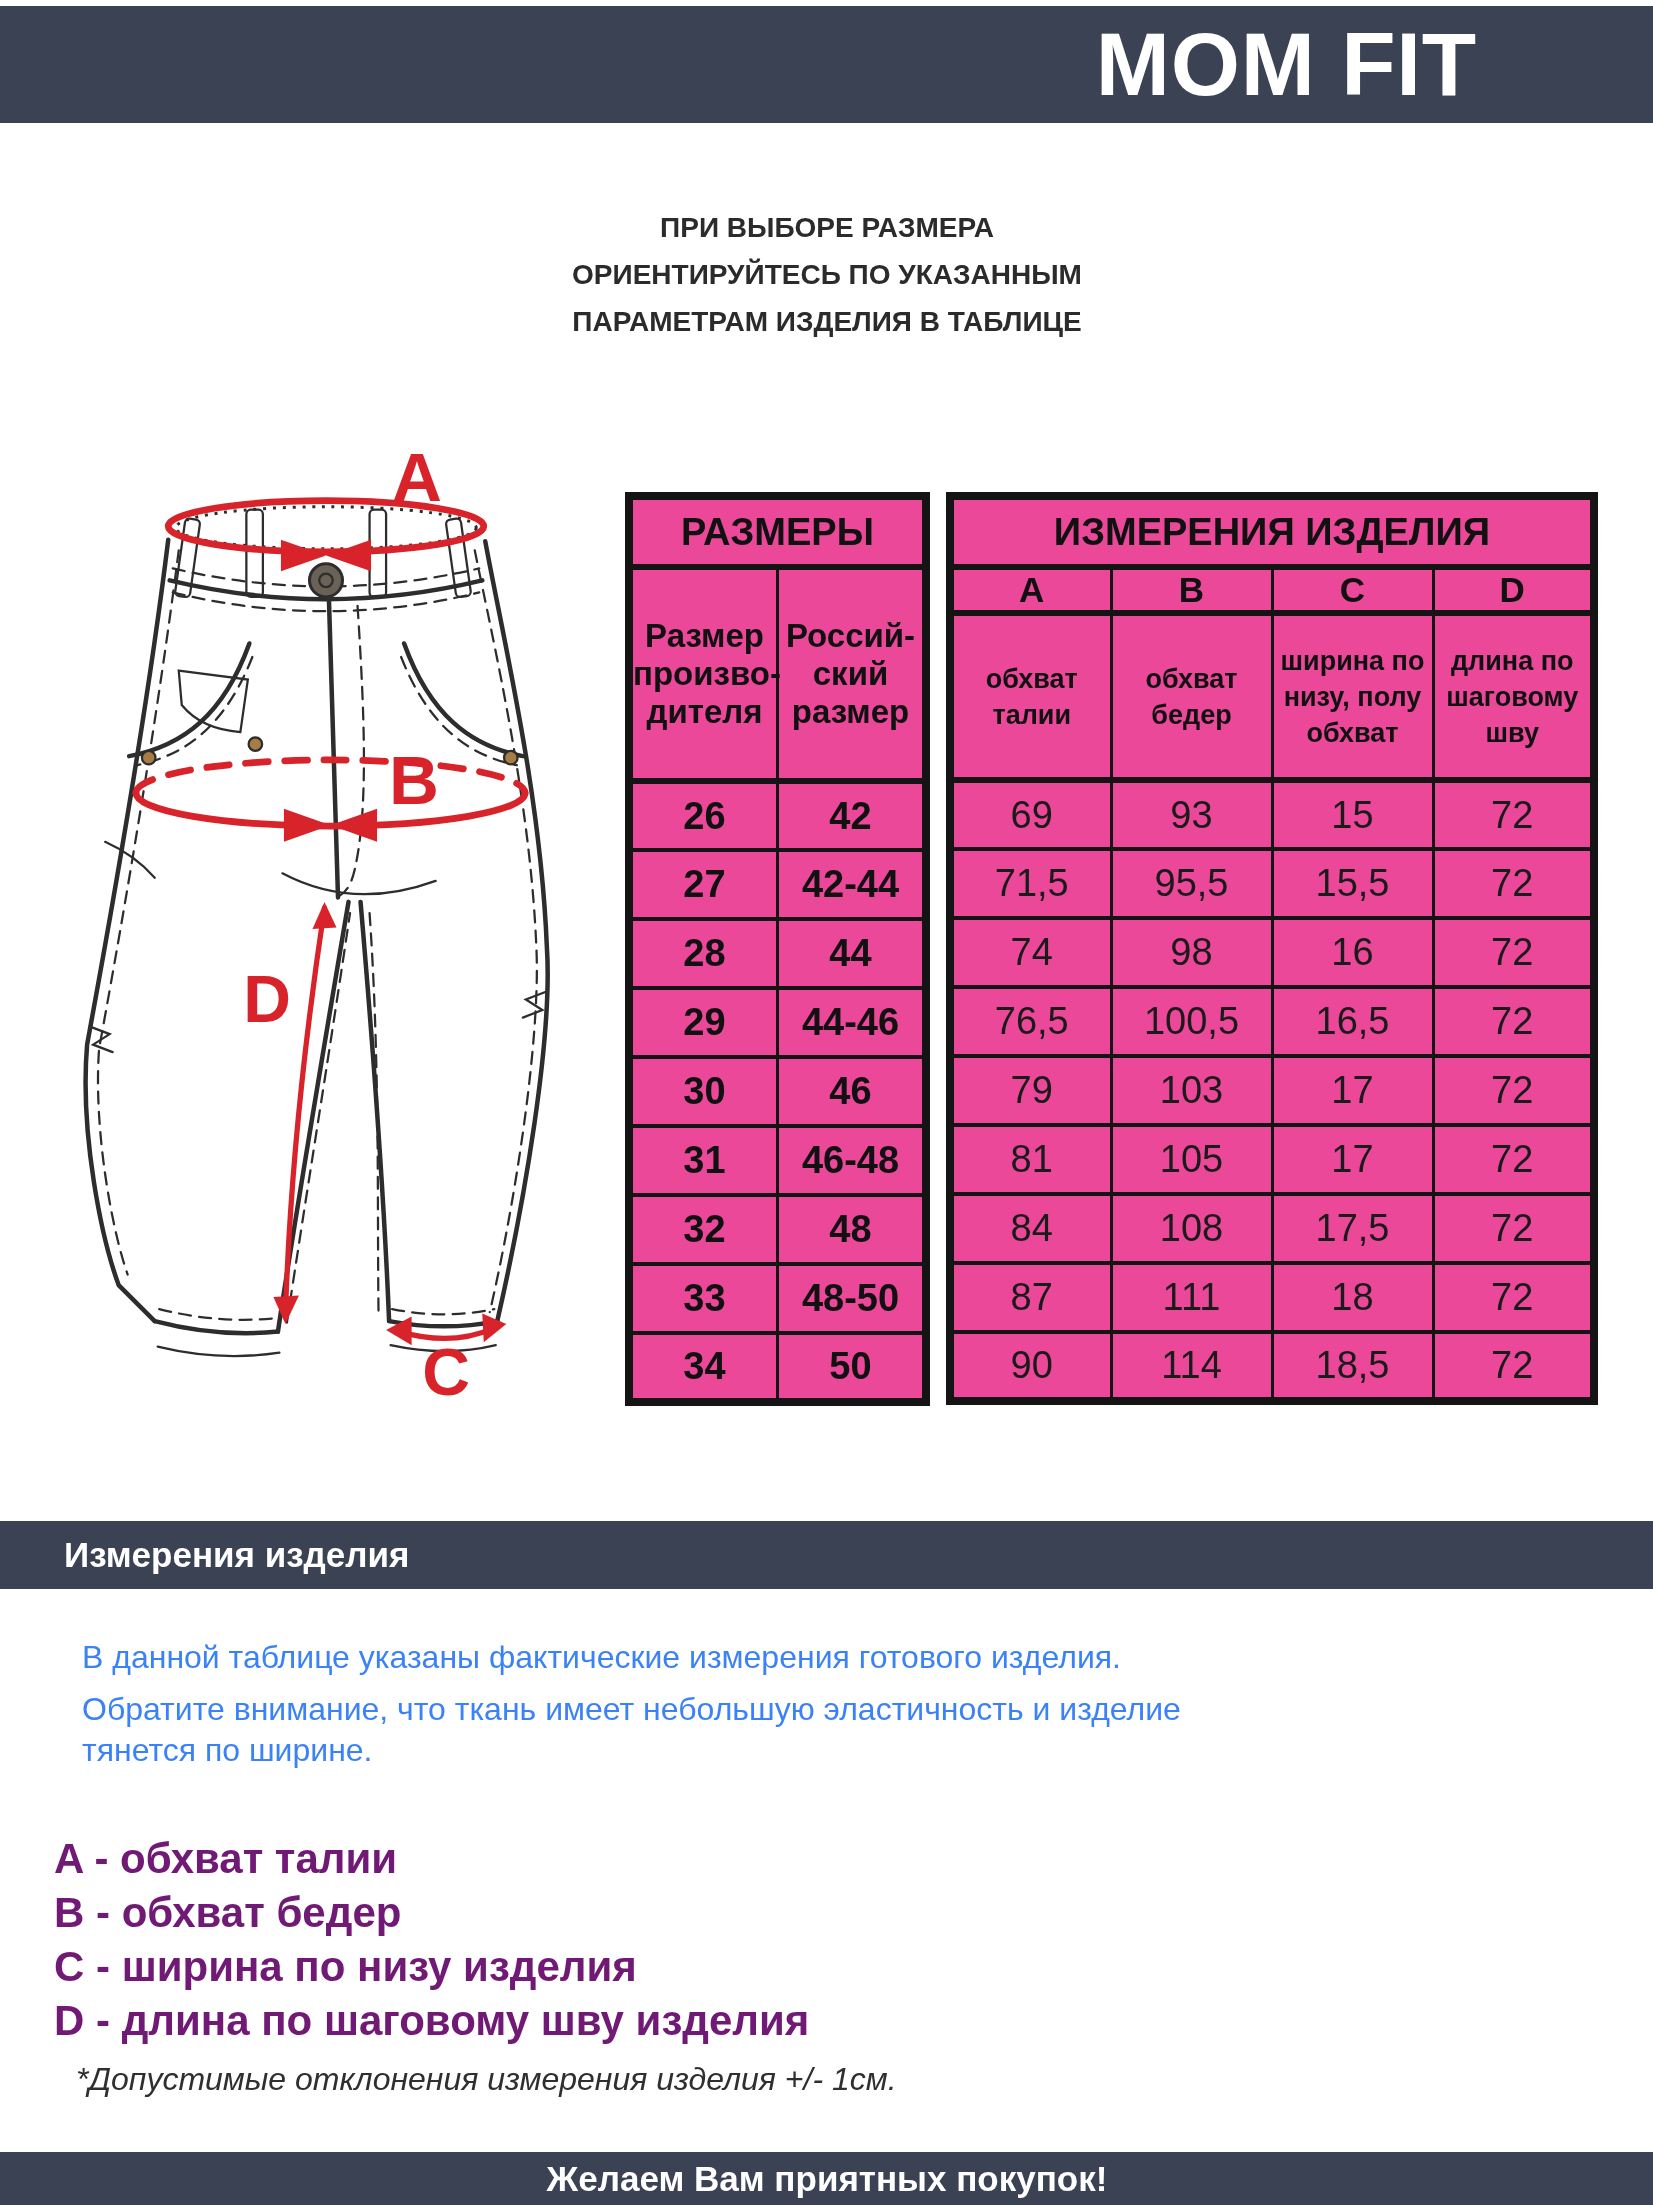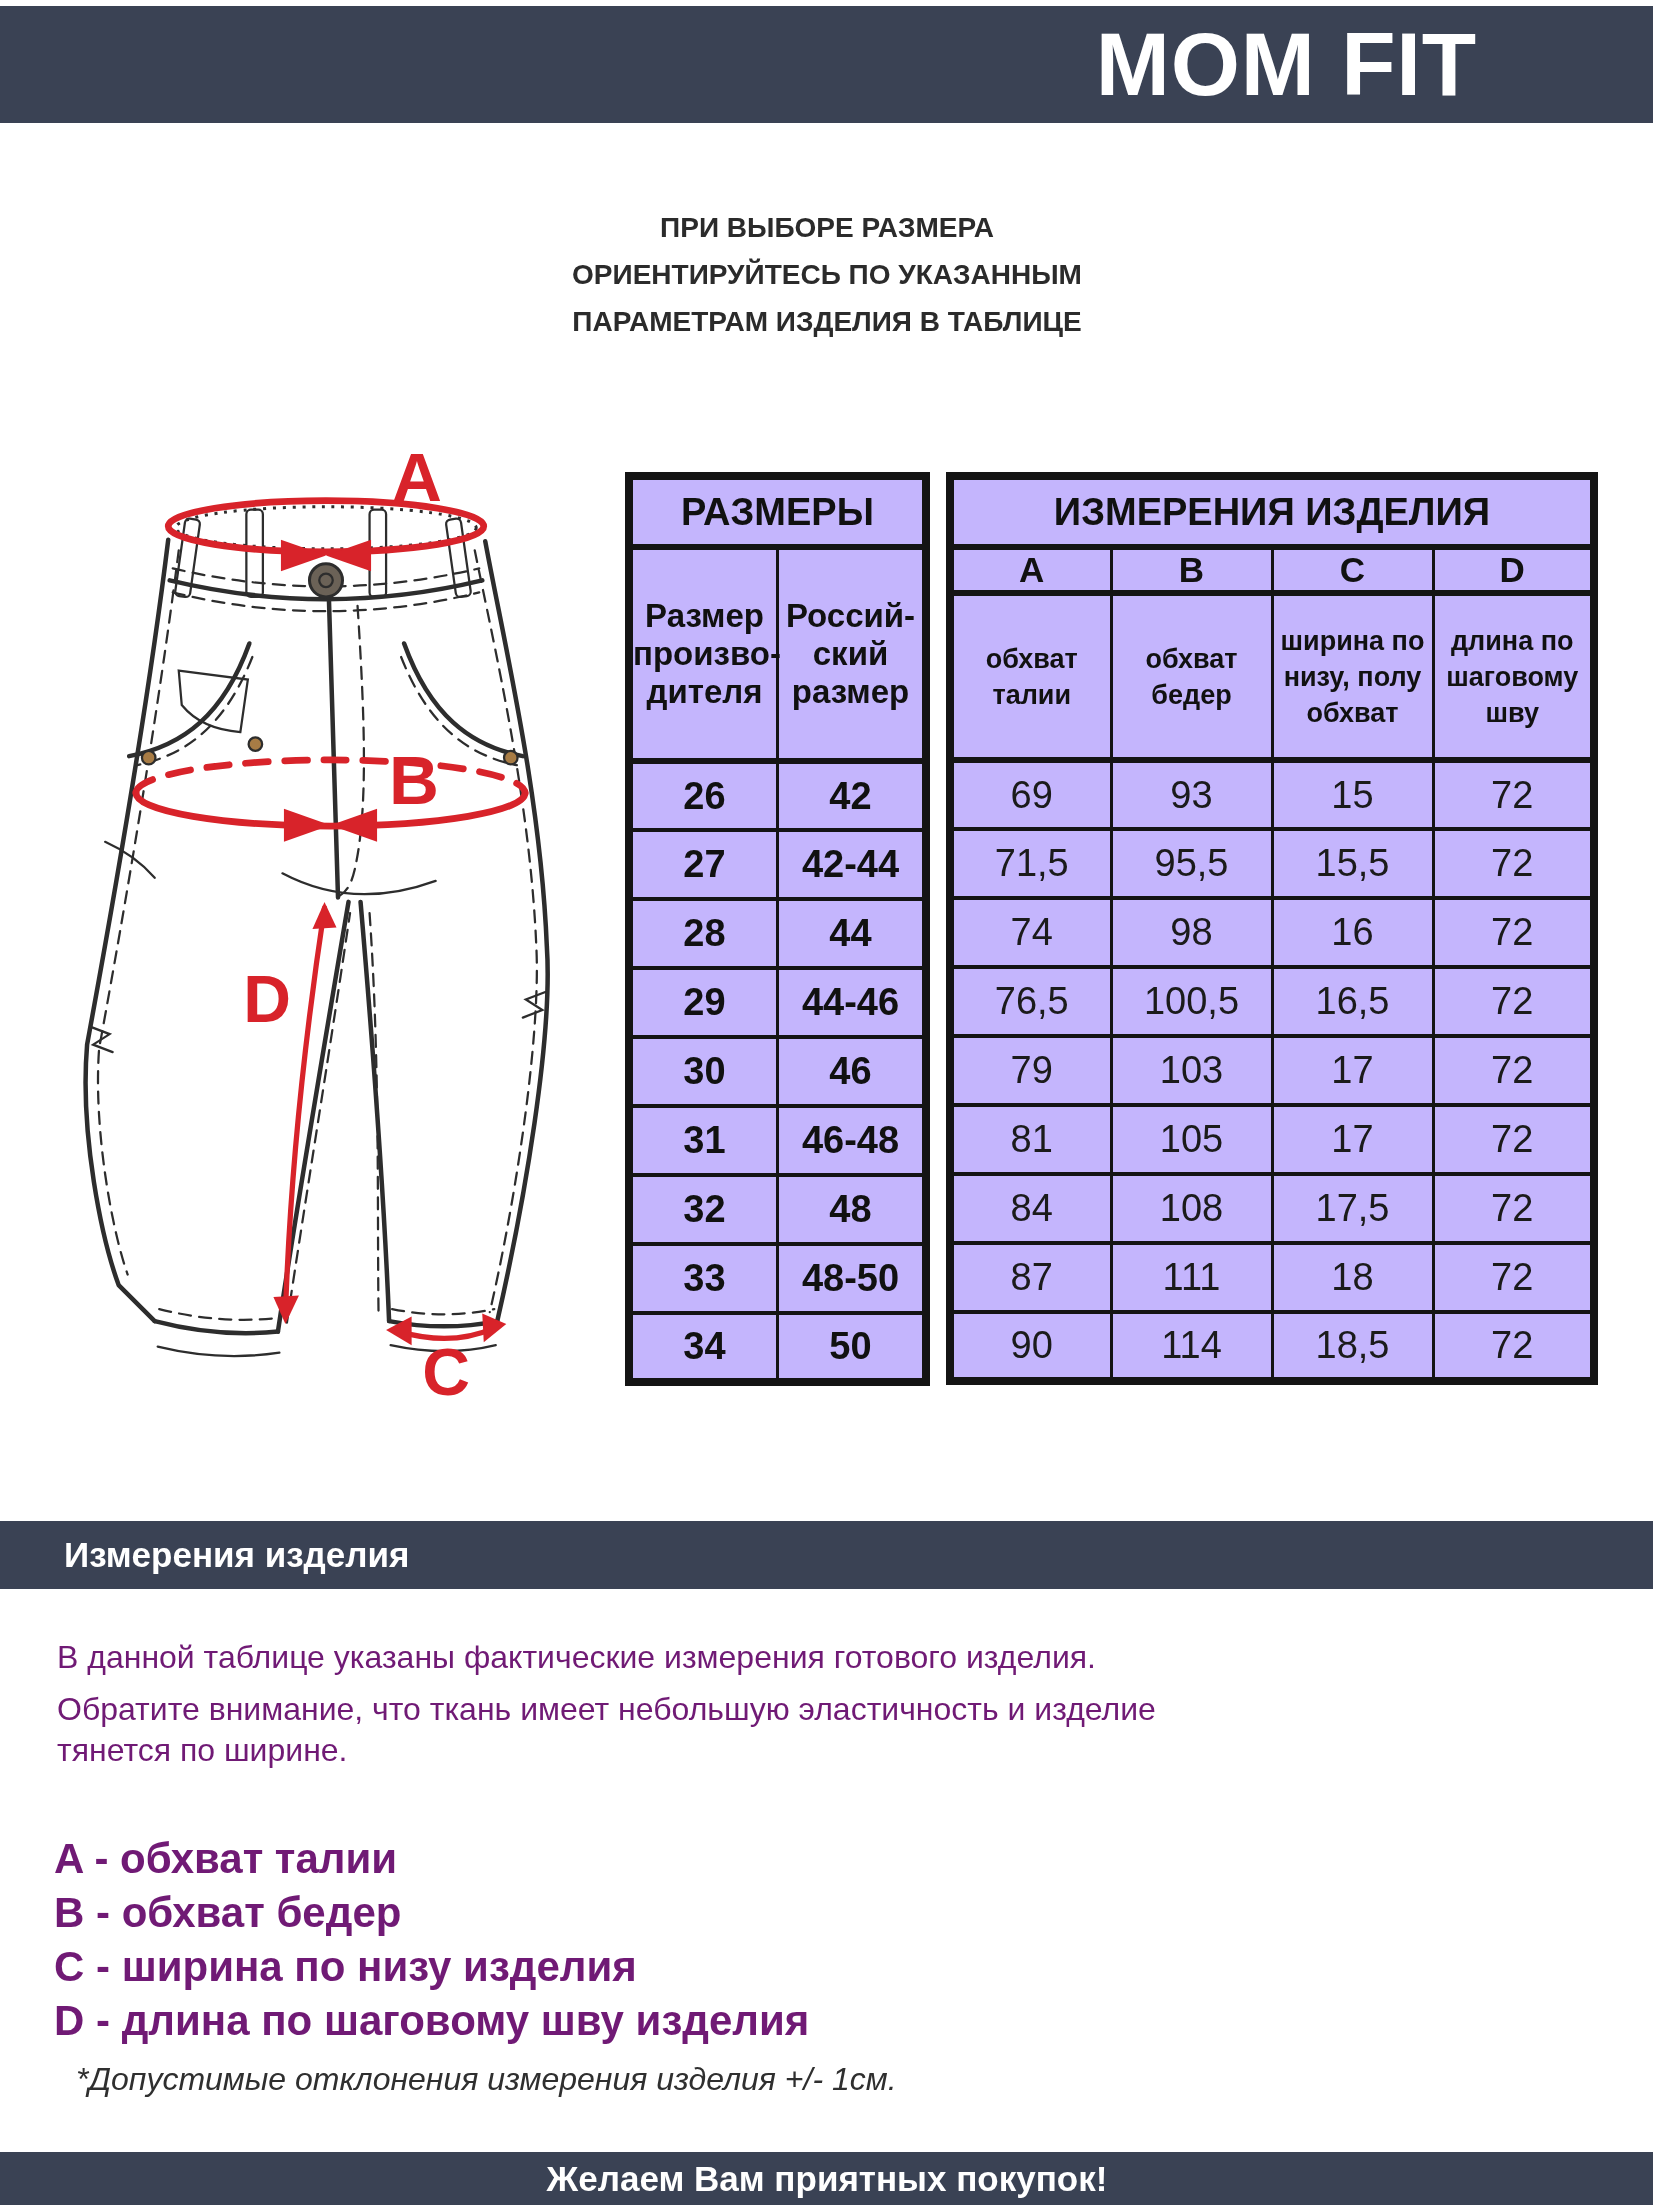--- a/index.html
+++ b/index.html
@@ -40,21 +40,21 @@
   .jeans-dash{stroke:#2d2d2d;stroke-width:3;fill:none;stroke-dasharray:16 11;stroke-linecap:round;}
   .jeans-chain{stroke:#2d2d2d;stroke-width:4;fill:none;stroke-dasharray:4 9;}
   .red-line{stroke:var(--color-red);stroke-width:9;fill:none;stroke-linecap:round;}
   .red-mid{stroke:var(--color-red);stroke-width:7;fill:none;stroke-linecap:round;}
   .red-dash{stroke:var(--color-red);stroke-width:9;fill:none;stroke-dasharray:30 22;stroke-linecap:round;}
   .red-fill{fill:var(--color-red);}
   .rivet{fill:#a87c45;stroke:#2d2d2d;stroke-width:3;}
   .btn{fill:#6b6257;stroke:#2d2d2d;stroke-width:4;}
   .red-letter{fill:var(--color-red);font-family:"Liberation Sans",sans-serif;font-weight:bold;}
   
-  table{border-collapse:collapse;table-layout:fixed;position:absolute;background:#c4b5fd;}
+  table{border-collapse:collapse;table-layout:fixed;position:absolute;background:#ec4899;margin-top:20px;}
   .sizes-table{left:625px;top:472px;width:305px;}
   .meas-table{left:946px;top:472px;width:652px;}
   td{
     border:3.8px solid var(--color-ink);
     text-align:center;vertical-align:middle;color:#111;
   }
   .sizes-table,.meas-table{border:8.3px solid var(--color-ink);}
   tr.row-header td{font-size:38px;font-weight:bold;border-bottom-width:6.8px;height:71px;}
   tr.row-letters td{font-size:35px;font-weight:bold;border-bottom-width:6.8px;height:44px;}
   tr.row-desc td{font-size:27px;line-height:36px;font-weight:bold;border-bottom-width:6.8px;height:167px;}
@@ -62,21 +62,21 @@
   tr.row-data td{font-size:38px;height:69px;border-top-width:4.5px;border-bottom-width:4.5px;}
   .sizes-table tr.row-data td{font-weight:bold;}
   .meas-table tr.row-data td{font-weight:normal;color:#1b1b1b;}
   .pre{white-space:pre-line;}
   
   .section-bar{
     position:absolute;left:0;top:1521px;width:1654px;height:68px;
     background:var(--color-navy);display:flex;align-items:center;
   }
   .section-bar span{color:#fff;font-weight:bold;font-size:35px;padding-left:64px;}
-  .notes{position:absolute;left:57px;top:1637px;width:1488px;font-size:32px;line-height:41px;color:#701a75;}
+  .notes{position:absolute;left:82px;top:1637px;width:1488px;font-size:32px;line-height:41px;color:#3b82f6;}
   .notes .p1{margin-bottom:10.5px;}
   .notes .p2{max-width:1218px;}
   .legend{position:absolute;left:54px;top:1832px;font-size:42px;font-weight:bold;color:#701a75;}
   .legend div{height:54px;line-height:54px;}
   .footnote{
     position:absolute;left:76px;top:2061px;
     font-size:32px;font-style:italic;color:#2f2f2f;
   }
   .footer-bar{
     position:absolute;left:0;top:2152px;width:1654px;height:53px;

